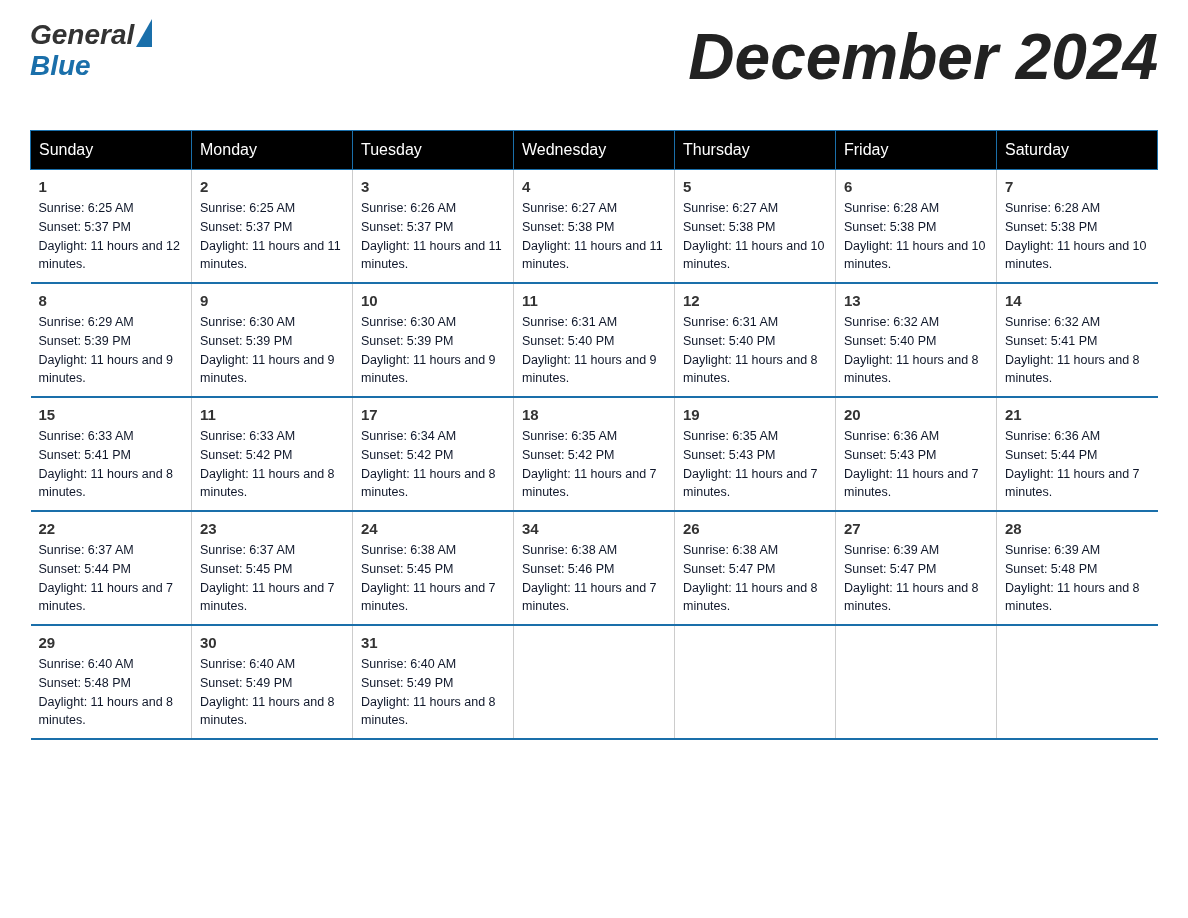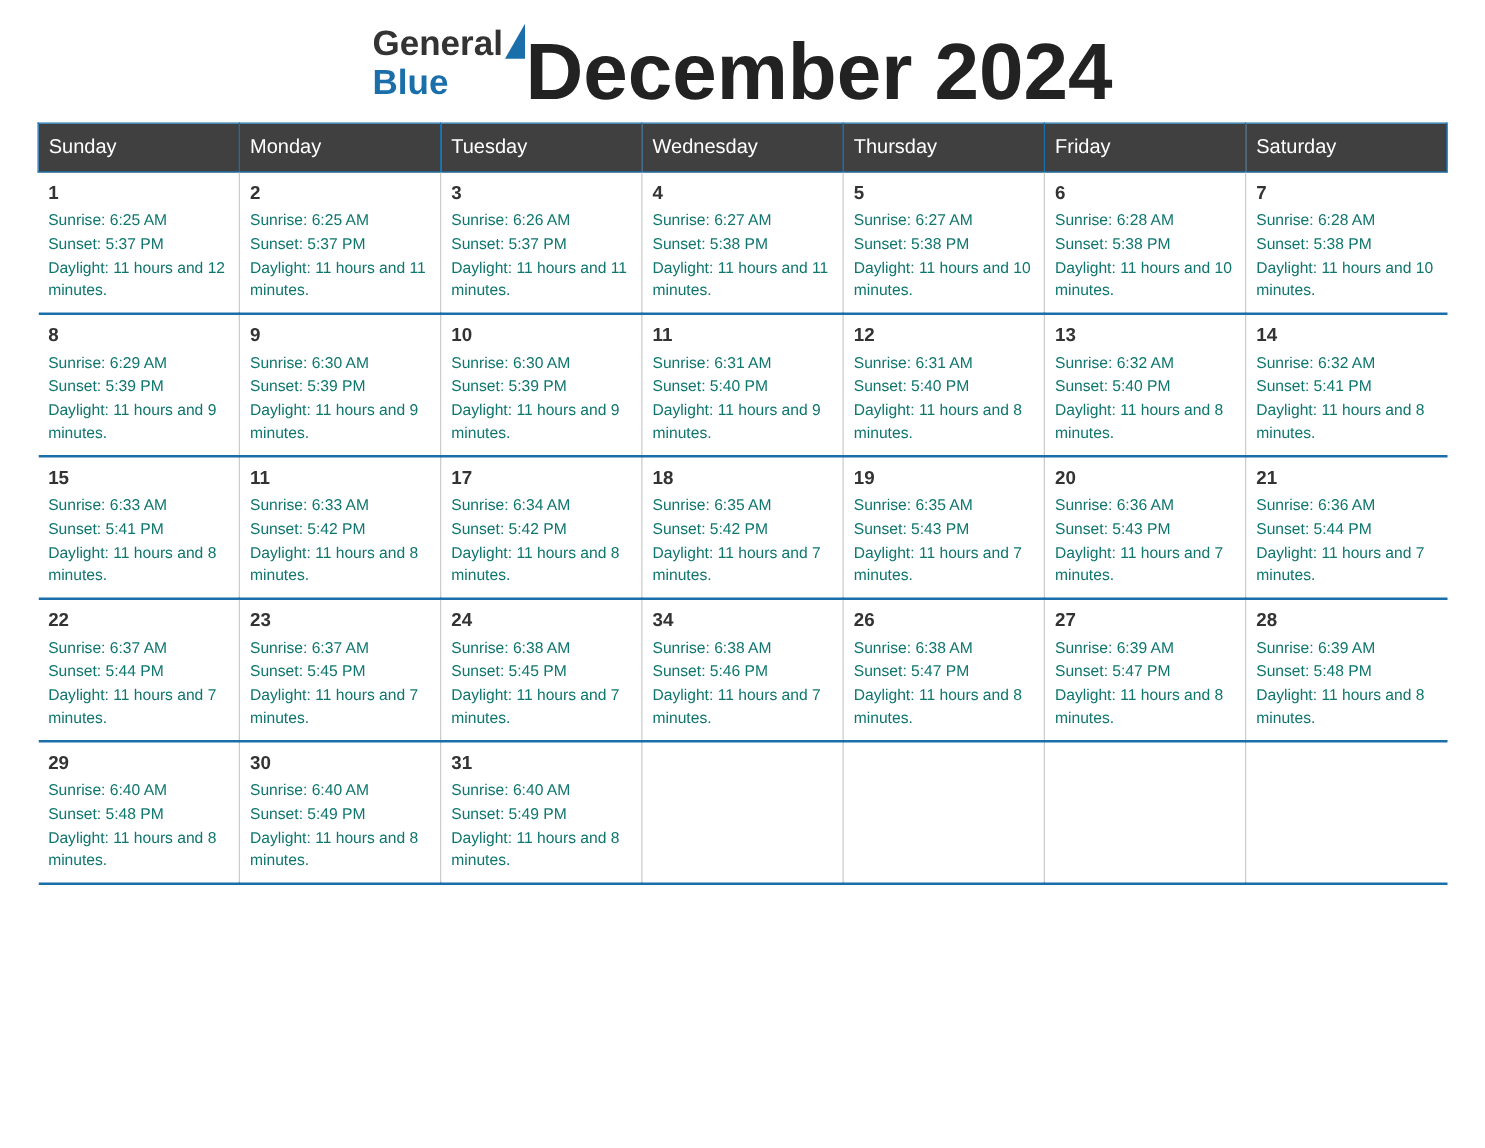--- a/index.html
+++ b/index.html
@@ -5,23 +5,24 @@
     * { margin: 0; padding: 0; box-sizing: border-box; }
     body {
       font-family: Arial, sans-serif;
       background: #fff;
       width: 1188px;
       min-height: 918px;
       padding: 20px 30px;
     }
     .header {
       display: flex;
-      justify-content: center;
+      justify-content: space-between;
       align-items: flex-start;
-      margin-bottom: 4px;
+      margin-bottom: 36px;
+      font-style: italic;
     }
     .logo {
       display: flex;
       align-items: center;
       gap: 4px;
     }
     .logo-text-general {
       font-size: 28px;
       font-weight: bold;
       color: #333;
@@ -51,21 +52,21 @@
       font-size: 20px;
       color: #555;
       margin-top: 4px;
     }
     table {
       width: 100%;
       border-collapse: collapse;
       table-layout: fixed;
     }
     thead tr {
-      background-color: #404040;
+      background-color: #000000;
     }
     thead th {
       color: #fff;
       font-size: 16px;
       font-weight: normal;
       padding: 10px 8px;
       text-align: left;
       border: 1px solid #1a6faa;
     }
     tbody tr {
@@ -84,21 +85,21 @@
     }
     .day-num {
       font-size: 15px;
       font-weight: bold;
       margin-bottom: 4px;
       display: block;
     }
     .day-info {
       font-size: 12.5px;
       line-height: 1.5;
-      color: #0f766e;
+      color: #0f172a;
     }
     .empty-cell {
       background: #fff;
     }
   </style>
 </head>
 <body>
 
 <div class="header">
   <div class="logo">

